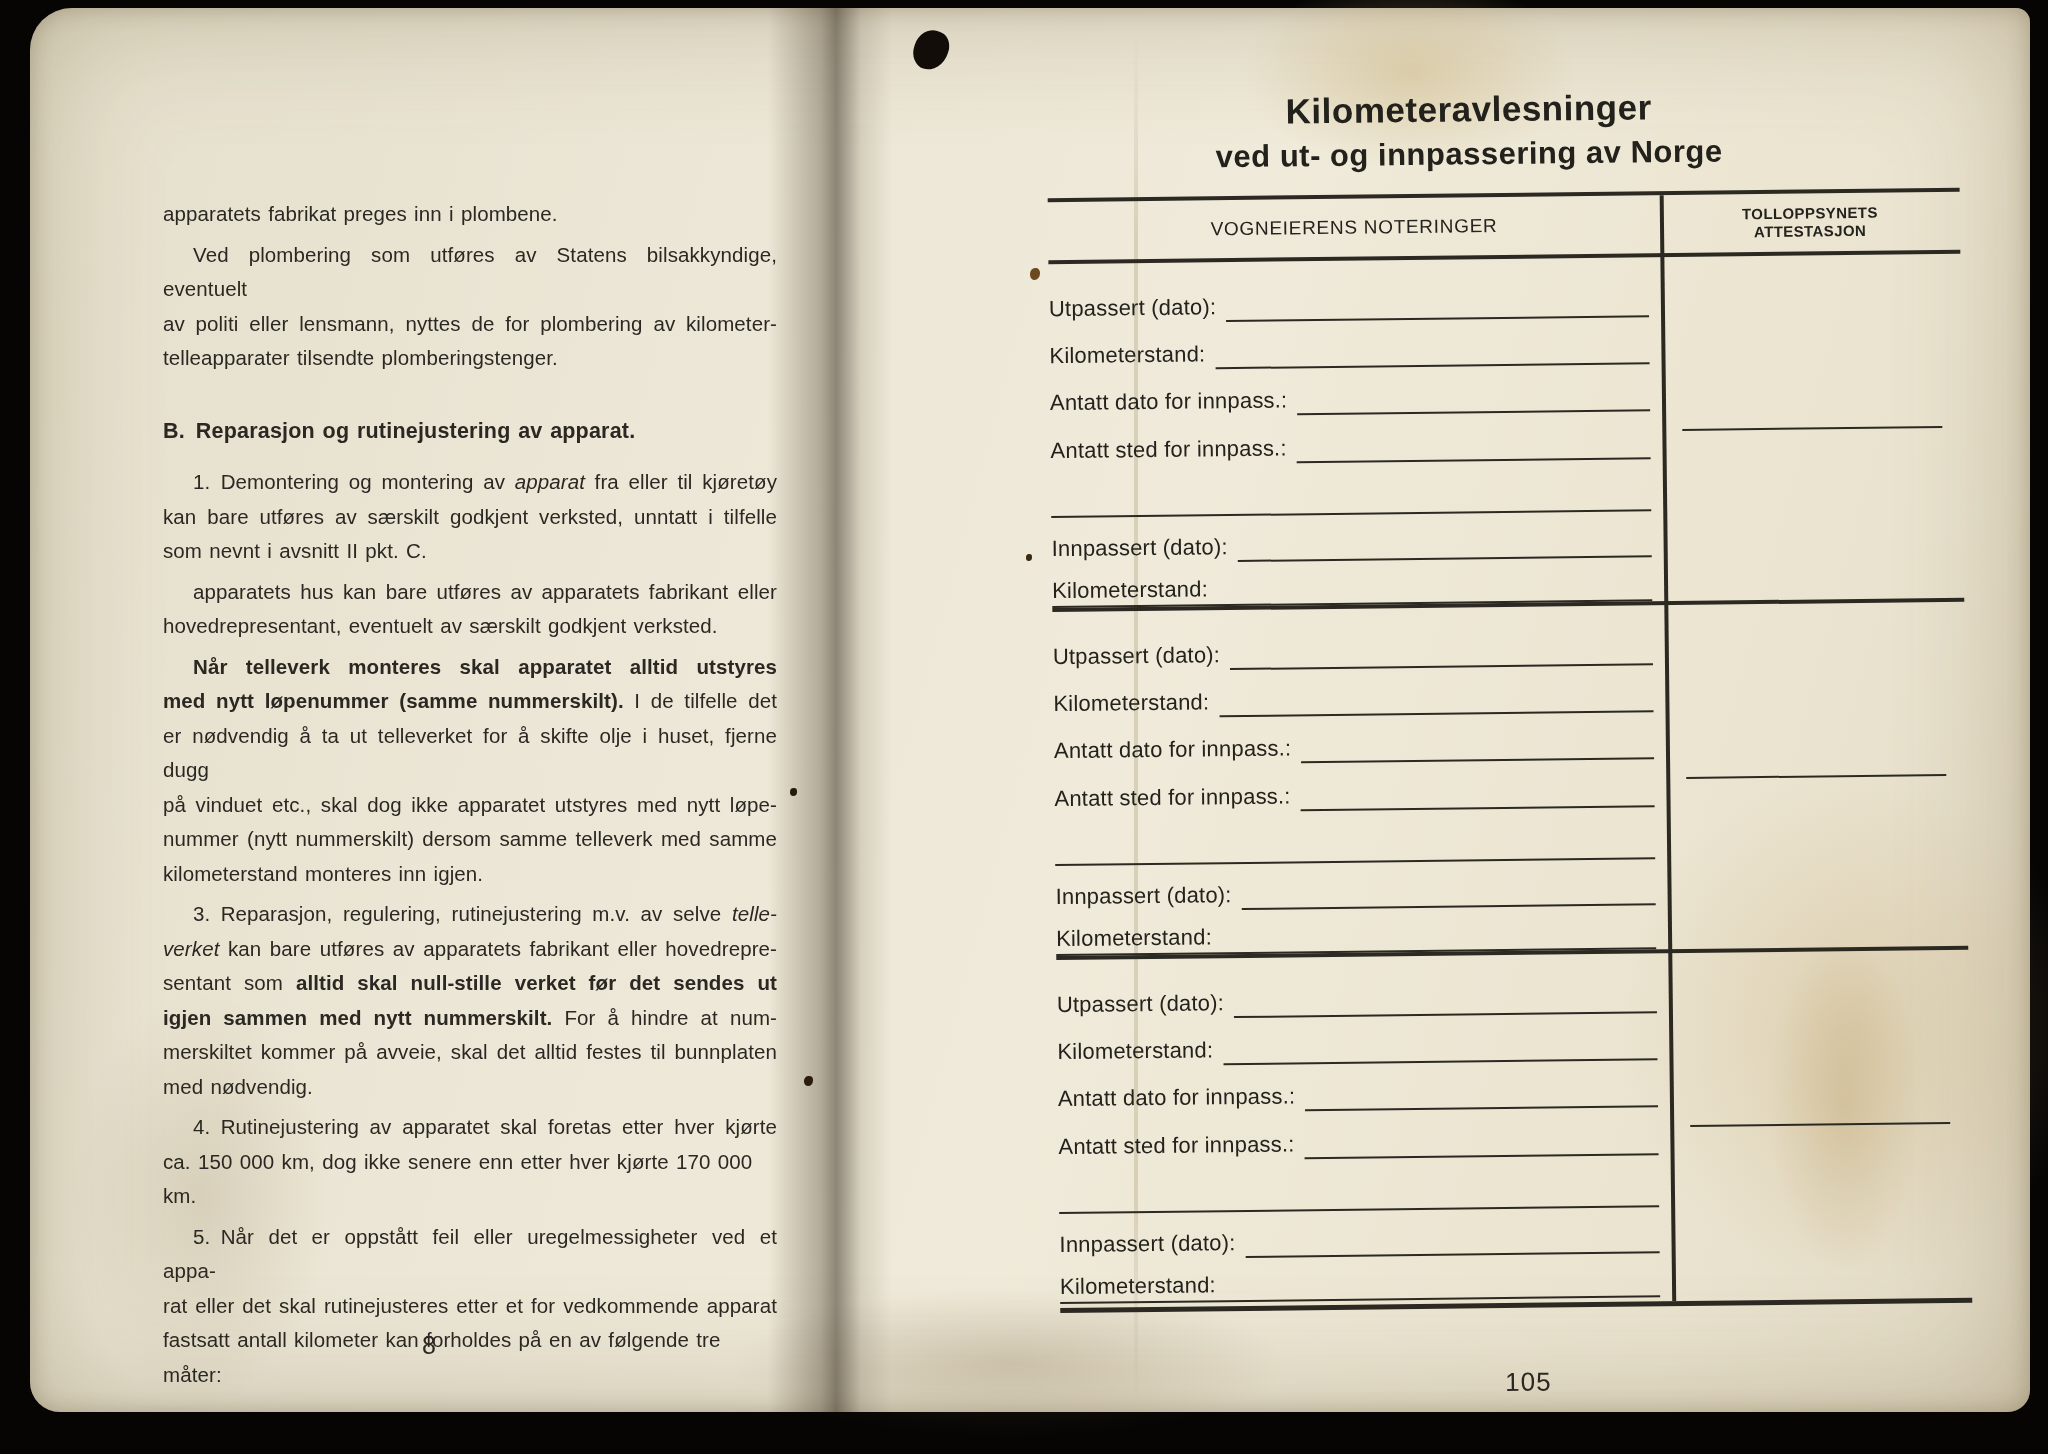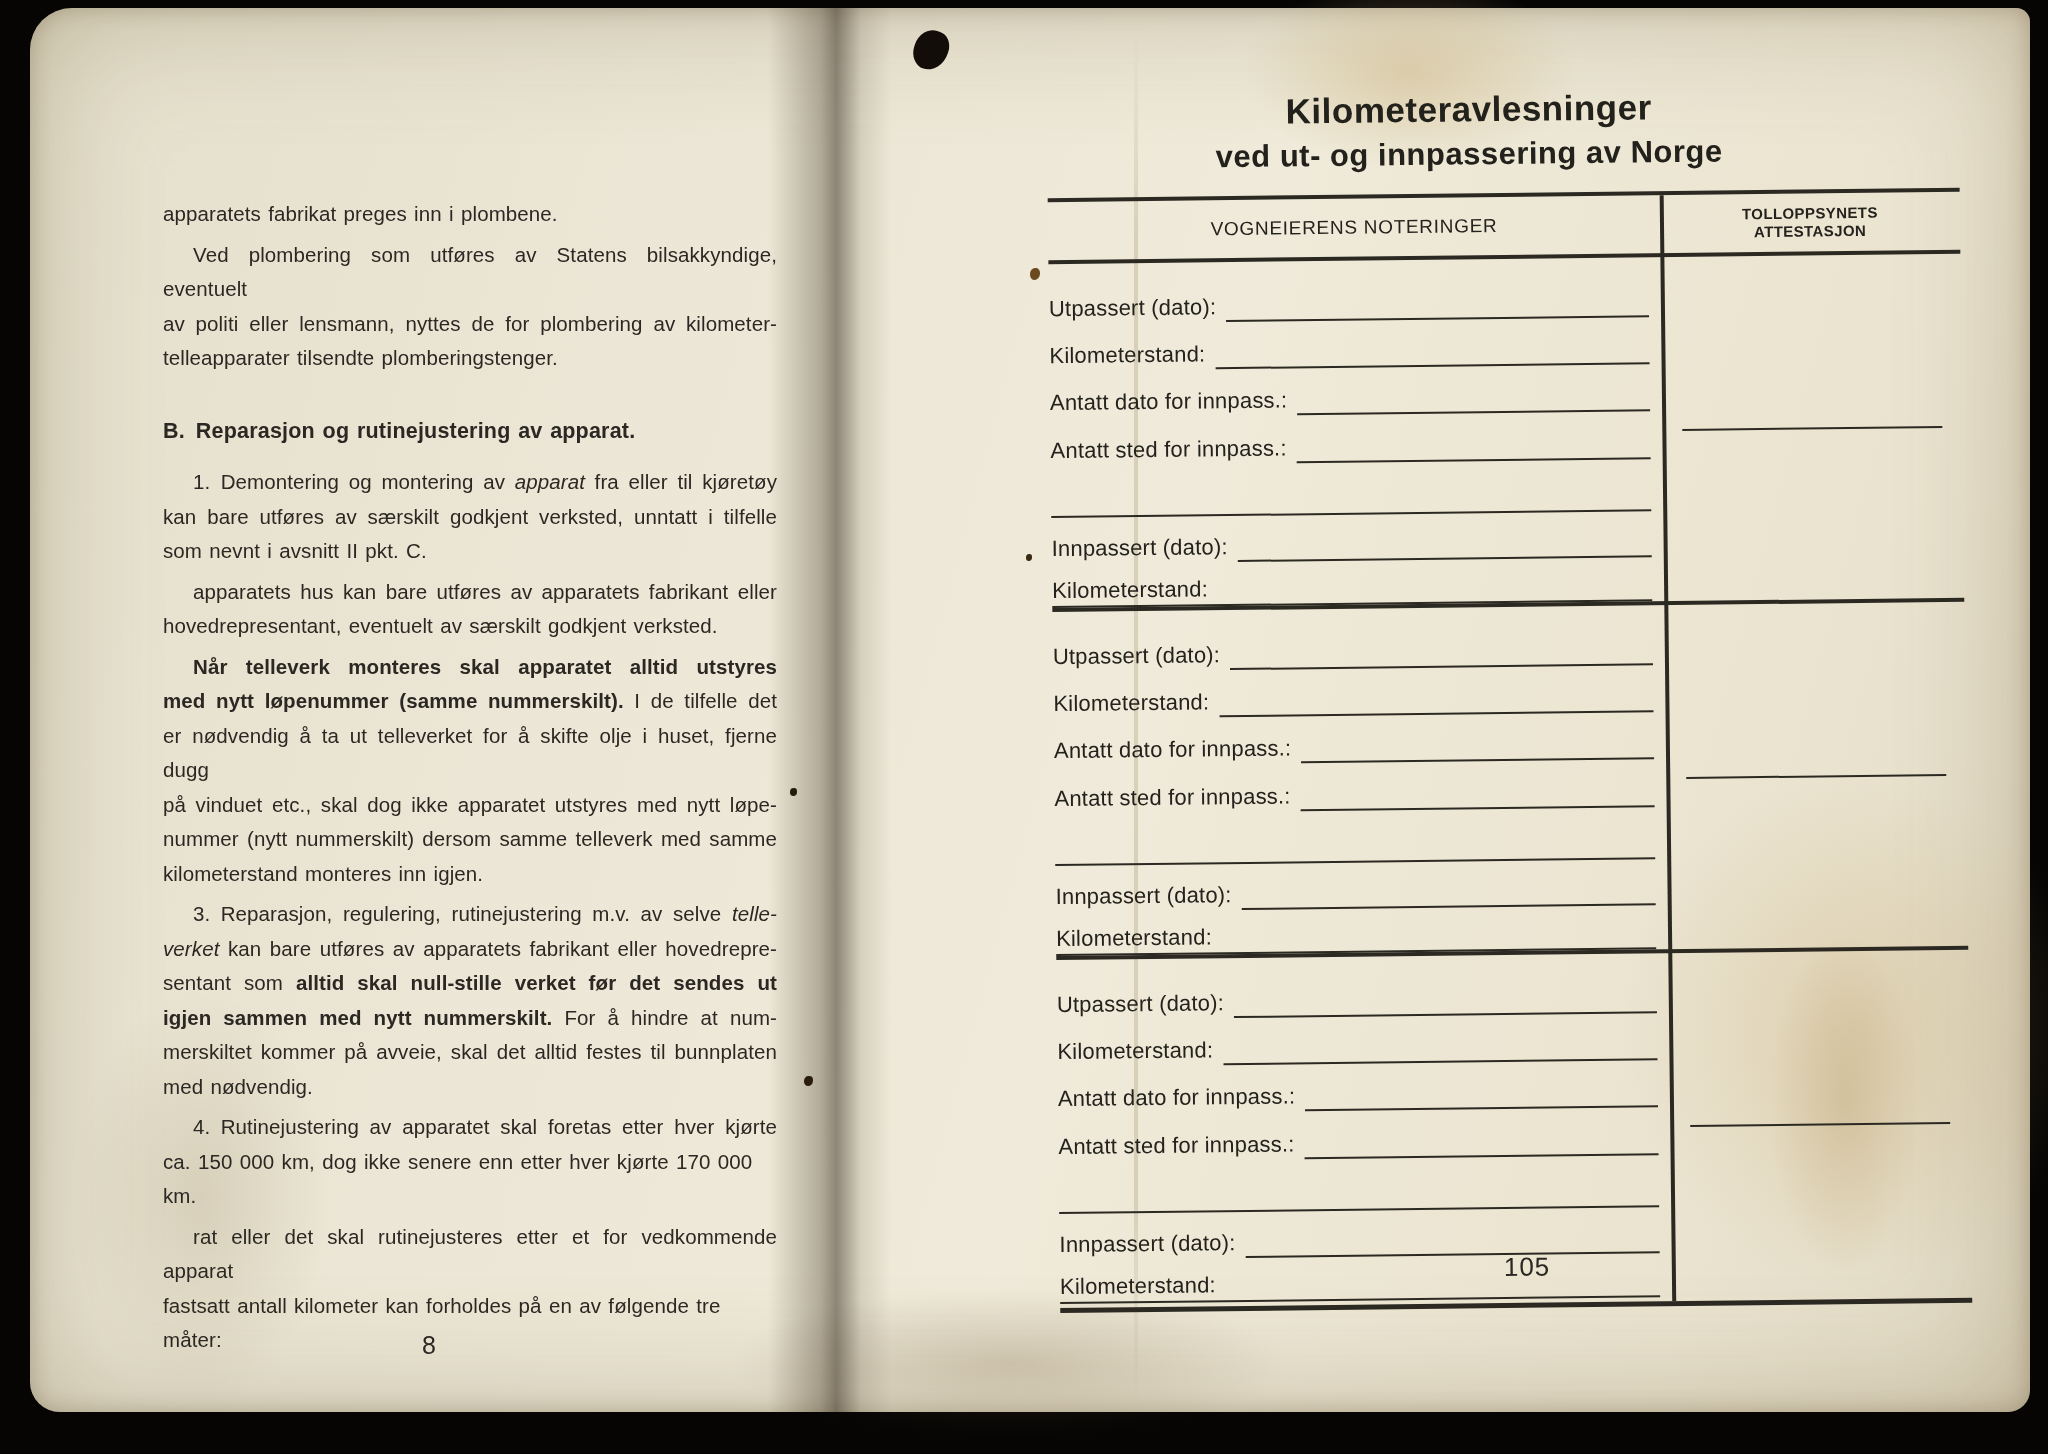--- a/index.html
+++ b/index.html
@@ -45,21 +45,21 @@
   }
   .line{line-height:34.5px;white-space:normal;}
   .line.fill{text-align:justify;text-align-last:justify;}
   .para{margin-top:6px;}
   .para.indent .line:first-child{text-indent:30px;}
   .heading{font-weight:bold;font-size:21.5px;letter-spacing:.2px;margin-top:38px;margin-bottom:17px;line-height:34.5px;}
   .seg-b{font-weight:bold;}
   .seg-i{font-style:italic;}
   .pnum{position:absolute;color:var(--paper-text);}
   #p8{left:392px;top:1323px;font-size:25px;}
-  #p105{left:1462px;top:1249px;font-size:26px;letter-spacing:1px;}
+  #p105{left:1462px;top:1364px;font-size:26px;letter-spacing:1px;}
 
   
   .right-content{position:absolute;inset:0;transform:rotate(-0.65deg);transform-origin:1030px 220px;}
   .rtitle{position:absolute;left:1000px;top:86px;width:880px;text-align:center;color:#23211c;}
   .rtitle .t1{font-size:35px;font-weight:bold;letter-spacing:.5px;line-height:40px;}
   .rtitle .t2{font-size:31px;font-weight:bold;letter-spacing:.5px;margin-top:7px;line-height:36px;}
   .ftable{
     position:absolute;left:1018px;top:190px;width:912px;
     border-top:4px solid var(--ink);border-bottom:5px solid var(--ink);
   }
@@ -128,20 +128,21 @@
           <div class="line fill"><span>sentant som </span><span class="seg-b">alltid skal null-stille verket før det sendes ut</span></div>
           <div class="line fill"><span class="seg-b">igjen sammen med nytt nummerskilt.</span><span> For å hindre at num-</span></div>
           <div class="line fill"><span>merskiltet kommer på avveie, skal det alltid festes til bunnplaten</span></div>
           <div class="line"><span>med nødvendig.</span></div>
         </div>
         <div class="para indent">
           <div class="line fill"><span>4. Rutinejustering av apparatet skal foretas etter hver kjørte</span></div>
           <div class="line"><span>ca. 150 000 km, dog ikke senere enn etter hver kjørte 170 000 km.</span></div>
         </div>
         <div class="para indent">
+          <div class="line fill"><span>5. Når det er oppstått feil eller uregelmessigheter ved et appa-</span></div>
           <div class="line fill"><span>rat eller det skal rutinejusteres etter et for vedkommende apparat</span></div>
           <div class="line"><span>fastsatt antall kilometer kan forholdes på en av følgende tre måter:</span></div>
         </div>
       </div>
     <div class="pnum" id="p8">8</div>
 
     <div class="right-content">
       <div class="rtitle">
         <div class="t1">Kilometeravlesninger</div>
         <div class="t2">ved ut- og innpassering av Norge</div>

